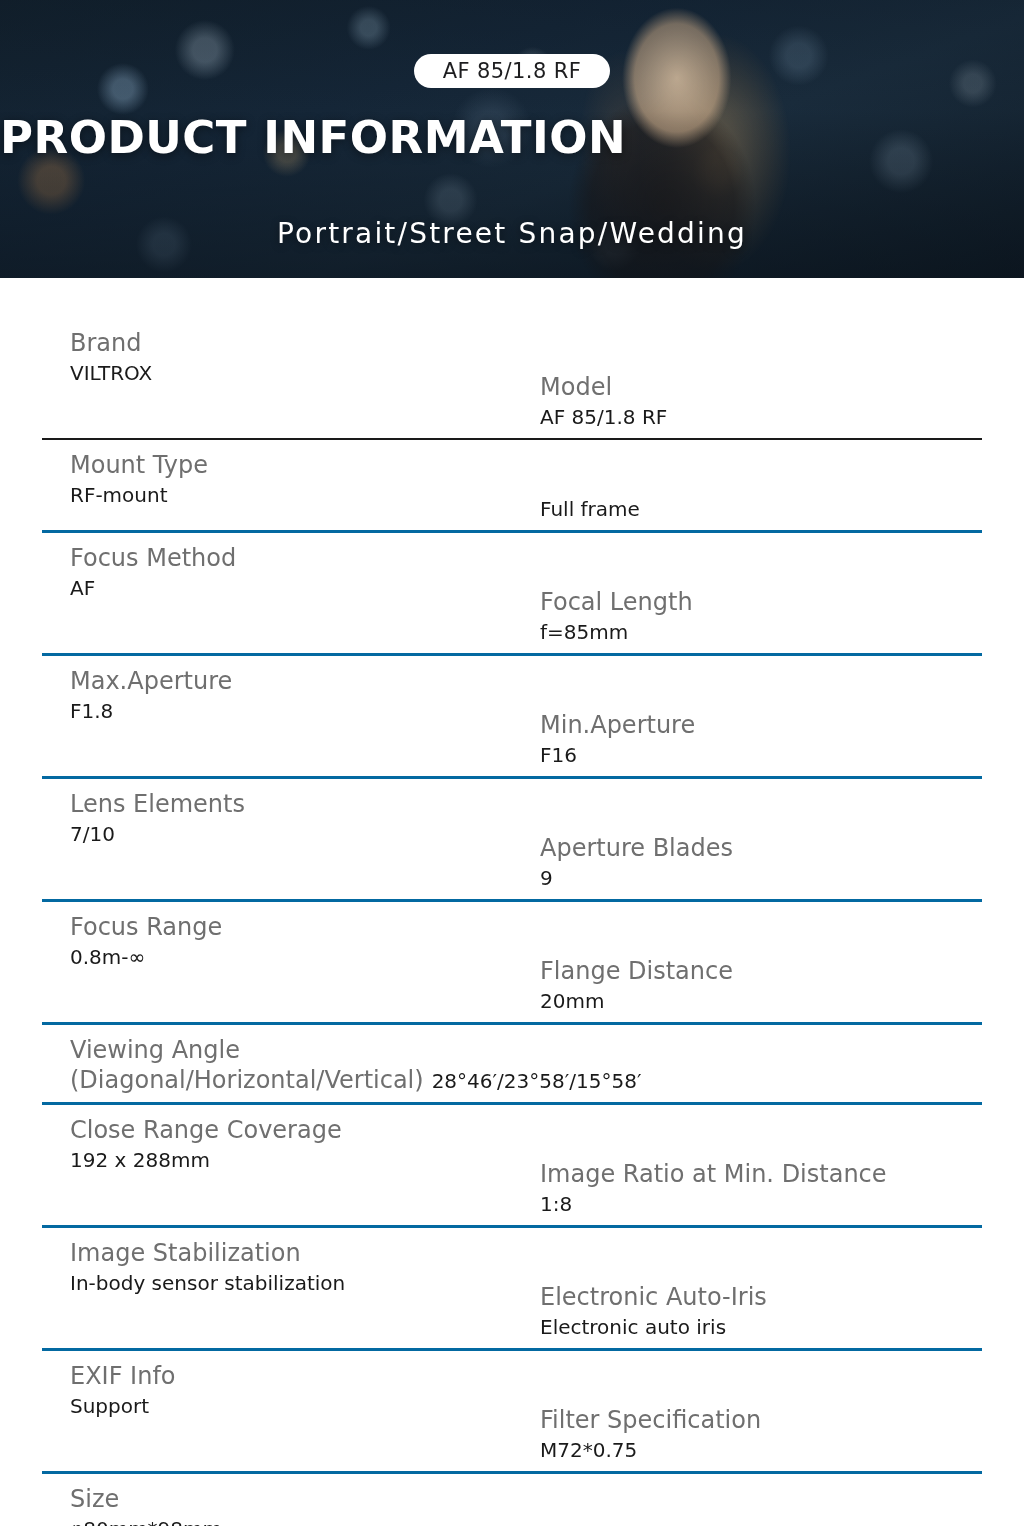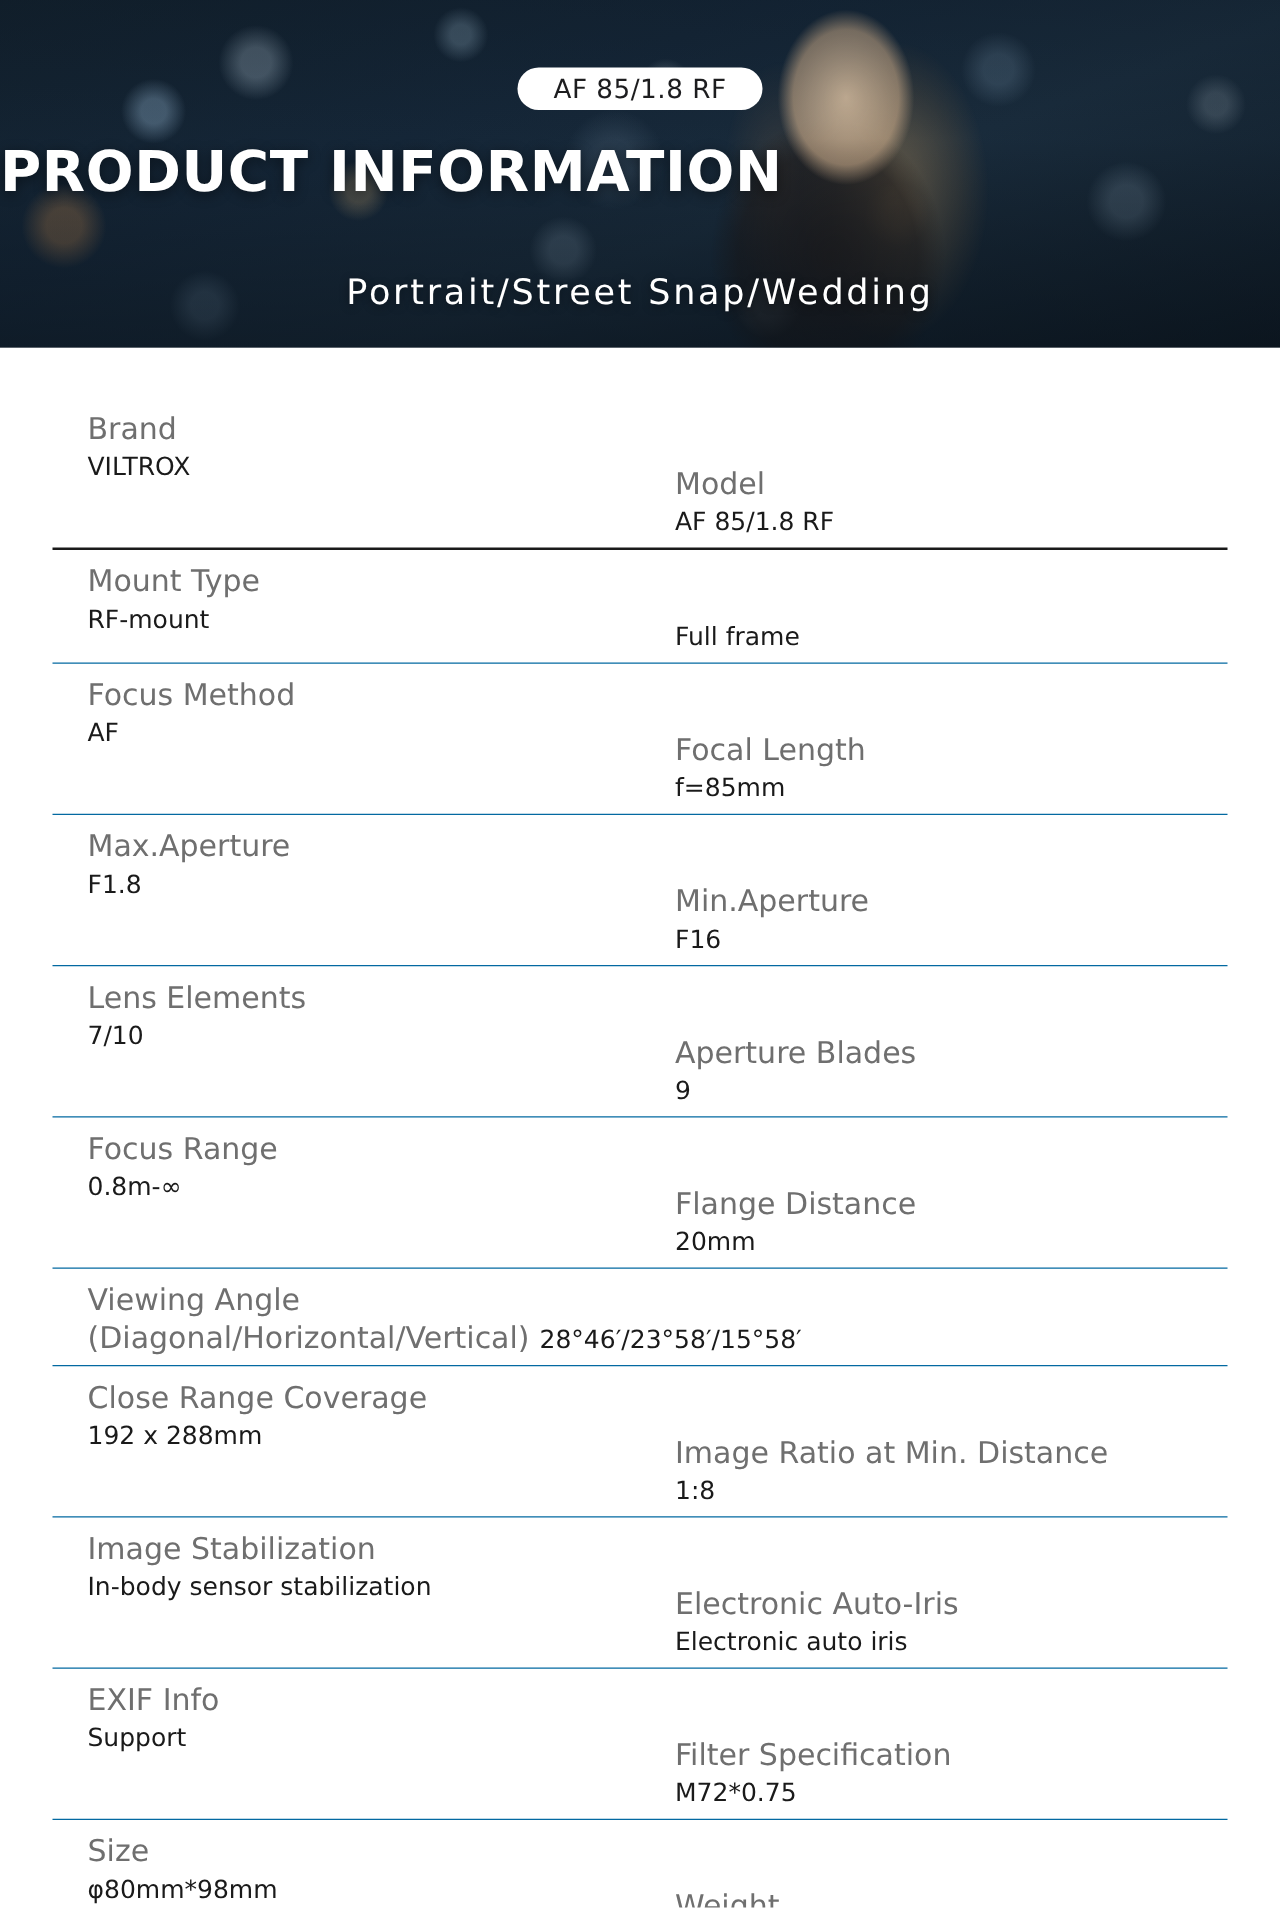--- a/index.html
+++ b/index.html
@@ -104,21 +104,21 @@
   }
 
   
   .specs {
     margin: 0 auto;
     padding-top: 40px;
     width: 940px;
   }
   .spec-row {
     display: flex;
-    border-bottom: 1px solid #0369a1;
+    border-bottom: 3px solid #0369a1;
     padding-bottom: 6px;
     padding-top: 10px;
     position: relative;
   }
   .spec-row.thick {
     border-bottom: 2px solid #1a1a1a;
   }
   .spec-cell {
     width: 50%;
     box-sizing: border-box;

